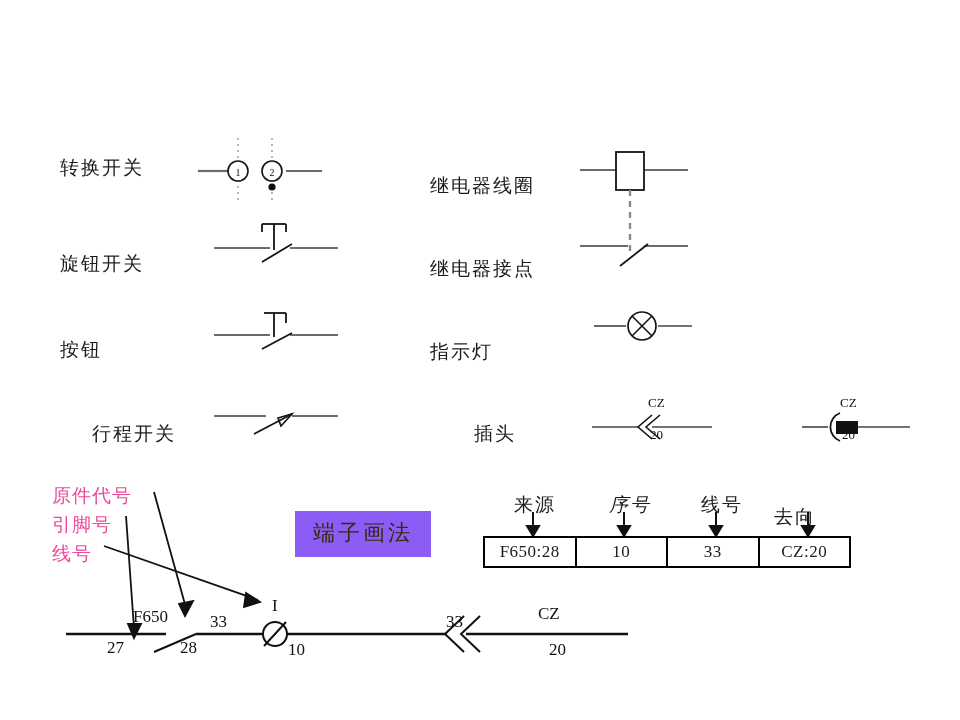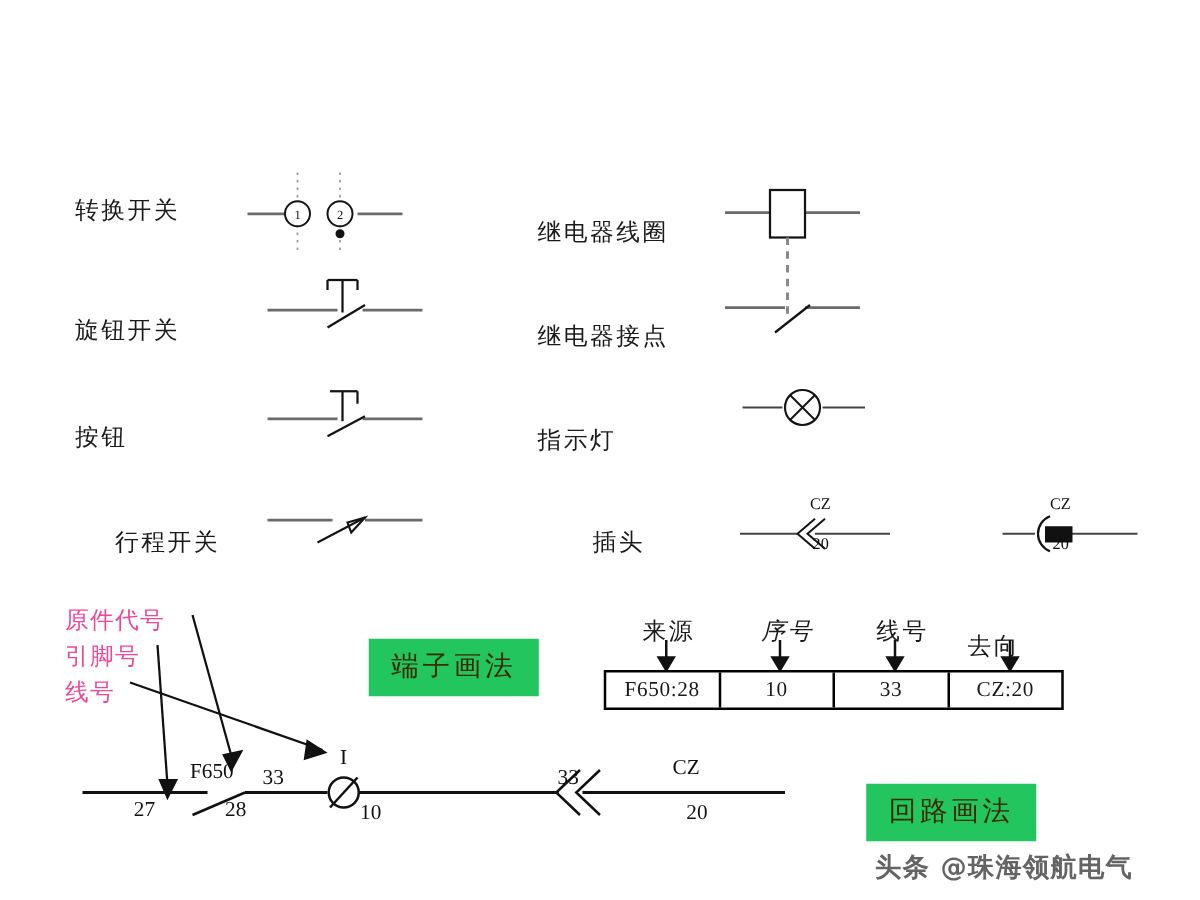--- a/index.html
+++ b/index.html
@@ -40,21 +40,21 @@
   .sym-label {
     font-size: 19px;
     letter-spacing: 2px;
     color: #1b1b1b;
     font-family: "DejaVu Serif", "Liberation Serif", serif;
     white-space: nowrap;
   }
 
   
   .chip {
-    background: #22c55e;
+    background: #8b5cf6;
     color: #3a2a06;
     font-size: 22px;
     letter-spacing: 3px;
     padding: 7px 18px 9px 18px;
     font-family: "DejaVu Serif", "Liberation Serif", serif;
     white-space: nowrap;
   }
   #chip-terminal { left: 295px; top: 511px; }
   #chip-circuit  { left: 693px; top: 627px; }
 
@@ -227,21 +227,20 @@
       <line x1="2" y1="32" x2="28" y2="32" stroke="#444444" stroke-width="1.6"></line>
       <line x1="54" y1="32" x2="110" y2="32" stroke="#444444" stroke-width="1.6"></line>
       <path d="M 40 18 A 15 15 0 0 0 40 46" fill="none" stroke="#141414" stroke-width="1.8"></path>
       <rect x="36" y="26" width="22" height="13" fill="#111111"></rect>
     </svg>
   </div>
   <div class="abs ctext small" style="left:840px; top:395px;">CZ</div>
   <div class="abs ctext small" style="left:842px; top:427px;">20</div>
 
   <div class="abs chip" id="chip-terminal">端子画法</div>
-  <div class="abs chip" id="chip-circuit">回路画法</div>
 
   <div class="abs th-label" style="left:500px; top:492px; width:70px;">来源</div>
   <div class="abs th-label" style="left:595px; top:492px; width:70px;font-style:italic;">序号</div>
   <div class="abs th-label" style="left:687px; top:492px; width:70px;">线号</div>
   <div class="abs th-label" style="left:760px; top:504px; width:70px;">去向</div>
 
   <div class="abs" style="left:483px; top:512px;">
     <svg width="380" height="26" viewBox="0 0 380 26">
       <g stroke="#111111" stroke-width="2" fill="#111111">
         <line x1="50" y1="0" x2="50" y2="16"></line>
@@ -298,24 +297,23 @@
       <line x1="221" y1="34" x2="381" y2="34" stroke="#111111" stroke-width="2.4"></line>
 
       <path d="M 398 16 L 379 34 L 398 52" fill="none" stroke="#111111" stroke-width="2"></path>
       <path d="M 414 16 L 395 34 L 414 52" fill="none" stroke="#111111" stroke-width="2"></path>
 
       <line x1="400" y1="34" x2="562" y2="34" stroke="#111111" stroke-width="2.4"></line>
     </svg>
   </div>
 
   <div class="abs ctext" style="left:107px; top:638px;">27</div>
-  <div class="abs ctext" style="left:133px; top:607px;padding-left:19px;">F650</div>
+  <div class="abs ctext" style="left:133px; top:607px;">F650</div>
   <div class="abs ctext" style="left:180px; top:638px;">28</div>
   <div class="abs ctext" style="left:210px; top:612px;">33</div>
   <div class="abs ctext" style="left:272px; top:596px;">I</div>
   <div class="abs ctext" style="left:288px; top:640px;">10</div>
   <div class="abs ctext" style="left:446px; top:612px;">33</div>
   <div class="abs ctext" style="left:538px; top:604px;">CZ</div>
   <div class="abs ctext" style="left:549px; top:640px;">20</div>
 
-  <div class="abs" id="watermark">头条 @珠海领航电气</div>
 
 </div>
 
 </body></html>

